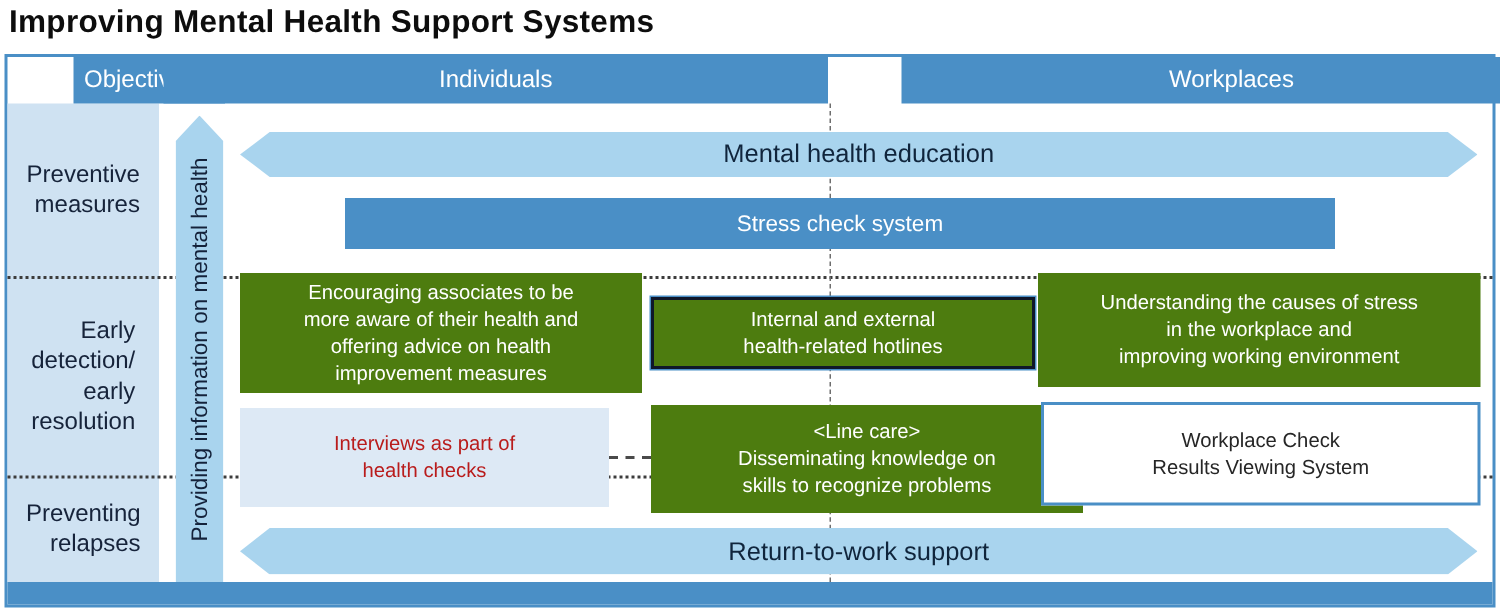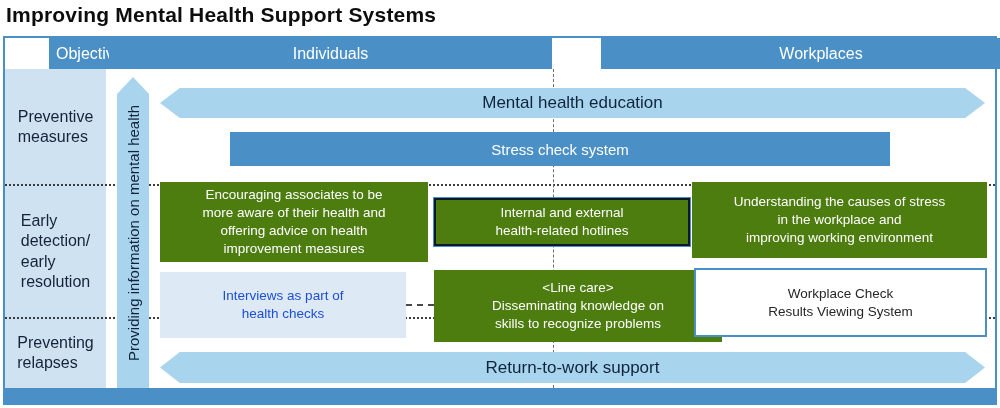--- a/index.html
+++ b/index.html
@@ -15,21 +15,21 @@
   
   .hcell { position:absolute; top:0; height:31px; background:#4a8fc6; color:#fff; font-size:16px;
            display:flex; align-items:center; justify-content:center; z-index:2; }
   .h-obj { left:0; width:101px; justify-content:flex-start; padding-left:7px;margin-left:44px; }
   .h-ind { left:104px; width:443px; }
   .h-wrk { left:550px; width:440px;margin-left:46px; }
 
   
   .leftcol { position:absolute; left:0; top:31px; width:101px; height:319px; background:#cfe2f2; z-index:0; }
   .obj-row { position:absolute; left:0; width:101px; display:flex; align-items:center; justify-content:center;
-             text-align:left; font-size:16px; line-height:1.28; color:#16233a; white-space:pre-line; z-index:2; }
+             text-align:right; font-size:16px; line-height:1.28; color:#16233a; white-space:pre-line; z-index:2; }
   .obj-1 { top:31px; height:116px; }
   .obj-2 { top:147px; height:133px; }
   .obj-3 { top:280px; height:70px; }
 
   
   .row-divider { position:absolute; left:0; width:990px; border-top:2px dotted #3c3c3c; z-index:1; }
   .rd-1 { top:146px; }
   .rd-2 { top:279px; }
   .col-divider { position:absolute; left:548px; top:31px; height:319px; border-left:1px dashed #6e6e6e; z-index:1; }
 
@@ -47,21 +47,21 @@
   .band-bottom { top:314px; height:31px; }
 
   
   .bluebar { position:absolute; left:225px; top:94px; width:660px; height:34px; background:#4a8fc6; color:#fff;
              display:flex; align-items:center; justify-content:center; font-size:15px; z-index:2; }
 
   
   .box { position:absolute; display:flex; align-items:center; justify-content:center; text-align:center;
          font-size:13.5px; line-height:1.33; white-space:pre-line; z-index:2; }
   .box-blue  { background:#4d7c0f; color:#fff; }
-  .box-pale  { background:#dde9f5; color:#1d4ed8; }
+  .box-pale  { background:#dde9f5; color:#b91c1c; }
   .box-white { background:#fff; color:#262626; border:2px solid #4a8fc6; }
 
   .encouraging    { left:155px; top:144px; width:268px; height:80px; }
   .hotlines       { left:429px; top:160px; width:256px; height:48px; border:2px solid #0f172a; outline:1px solid #4a8fc6; z-index:3; }
   .understanding  { left:687px; top:144px; width:295px; height:76px; }
   .interviews     { left:155px; top:234px; width:246px; height:66px; }
   .linecare       { left:429px; top:232px; width:288px; height:72px; }
   .workplacecheck { left:689px; top:230px; width:293px; height:69px; }
 
   .connector { position:absolute; left:401px; top:266px; width:28px; border-top:2px dashed #4a4a4a; z-index:1; }

